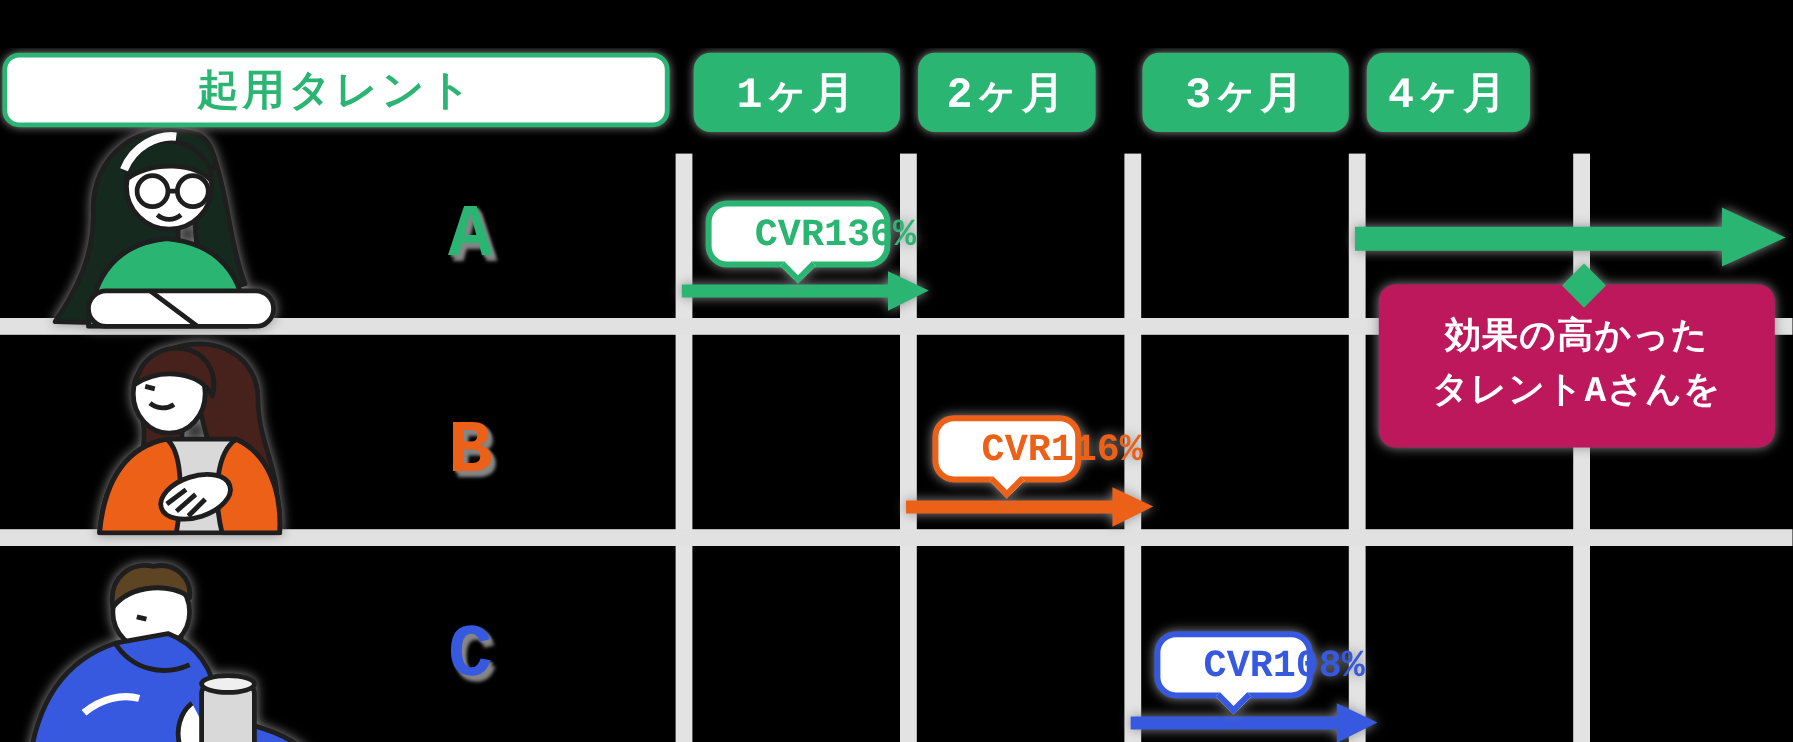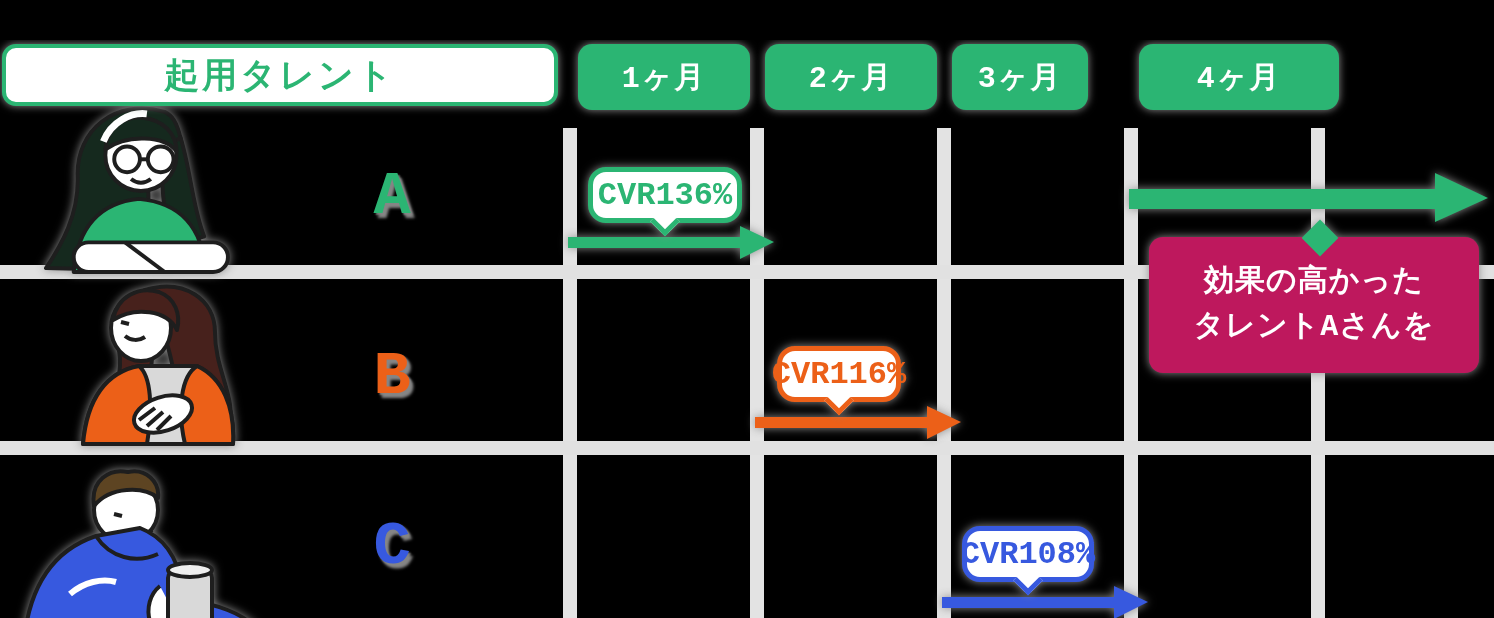--- a/index.html
+++ b/index.html
@@ -20,32 +20,33 @@
     background:#fff;border:4px solid #2BB573;border-radius:14px;
     display:flex;align-items:center;justify-content:center;z-index:6;
     filter:drop-shadow(0 0 4px #8f8f8f);
   }
   .talent-header span{color:#2BB573;font-size:35px;letter-spacing:3px;}
   .month-box{
     position:absolute;top:4px;height:66px;background:#2BB573;border-radius:14px;
     display:flex;align-items:center;justify-content:center;z-index:6;
     filter:drop-shadow(0 0 4px #8f8f8f);
   }
-  .month-box span{color:#fff;font-size:30px;letter-spacing:2px;}
+  .month-box span{color:#fff;font-size:36px;letter-spacing:2px;}
   
   .talent-letter{
     position:absolute;transform:translate(-50%,-50%);font-size:62px;color:var(--c);z-index:4;
     text-shadow:4px 5px 3px #868686,2px 2px 2px #7d7d7d;
   }
   
   .bubble{
     position:absolute;box-sizing:border-box;height:56px;background:#fff;
     border:5px solid var(--c);border-radius:18px;z-index:5;
-    display:flex;align-items:center;justify-content:center;
+    display:flex;align-items:center;
     filter:drop-shadow(0 0 5px #8f8f8f);
+    padding-left:36px;
   }
   .bubble span{color:var(--c);font-size:32px;}
   .bubble::after{
     content:"";position:absolute;left:50%;bottom:-14px;width:16px;height:16px;
     background:#fff;border-right:5px solid var(--c);border-bottom:5px solid var(--c);
     transform:translateX(-50%) rotate(45deg);
   }
   
   .arrow{position:absolute;z-index:3;color:var(--c);filter:drop-shadow(0 0 5px #8f8f8f);}
   
@@ -76,27 +77,27 @@
   <div class="hband" style="top:225px;height:14px"></div>
   <div class="hband" style="top:401px;height:14px"></div>
   <div class="hband" style="top:583px;height:17px"></div>
 
   <div class="talent-header">
     <span>起用タレント</span>
   </div>
   <div class="month-box" style="left:578px;width:172px">
       <span>1ヶ月</span>
     </div>
-  <div class="month-box" style="left:765px;width:172px">
+  <div class="month-box" style="left:765px;width:148px">
       <span>2ヶ月</span>
     </div>
-  <div class="month-box" style="left:952px;width:136px">
+  <div class="month-box" style="left:952px;width:172px">
       <span>3ヶ月</span>
     </div>
-  <div class="month-box" style="left:1139px;width:200px">
+  <div class="month-box" style="left:1139px;width:136px">
       <span>4ヶ月</span>
     </div>
 
   <div class="talent-letter c-green" style="left:392px;top:156px">A</div>
   <div class="talent-letter c-orange" style="left:392px;top:336px">B</div>
   <div class="talent-letter c-blue" style="left:392px;top:506px">C</div>
 
   <div class="bubble c-green" style="left:588px;top:127px;width:154px">
     <span>CVR136%</span>
     </div>

